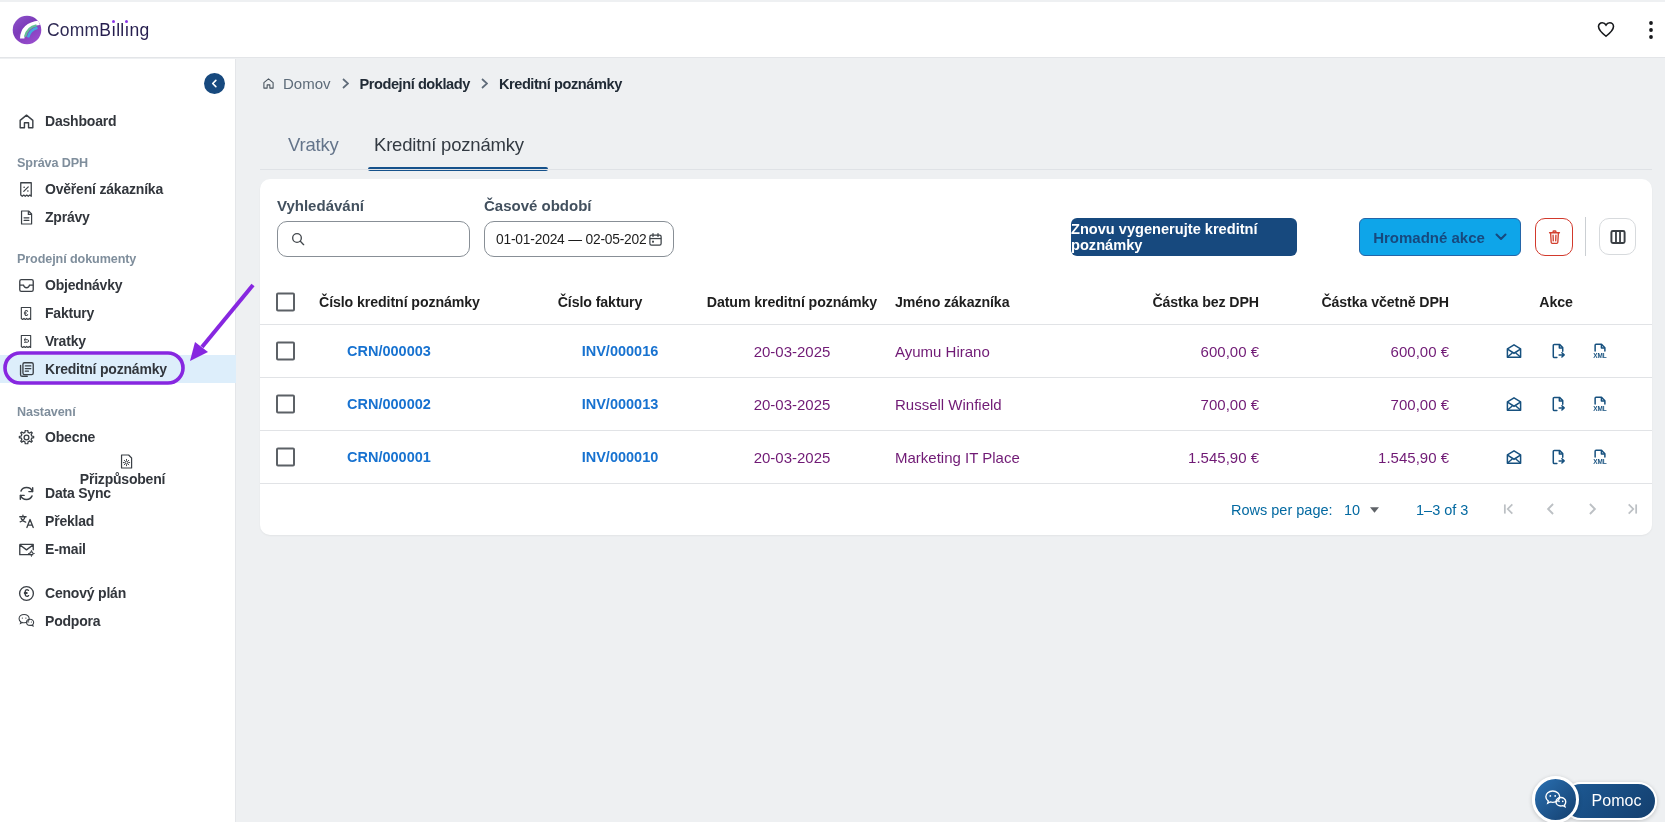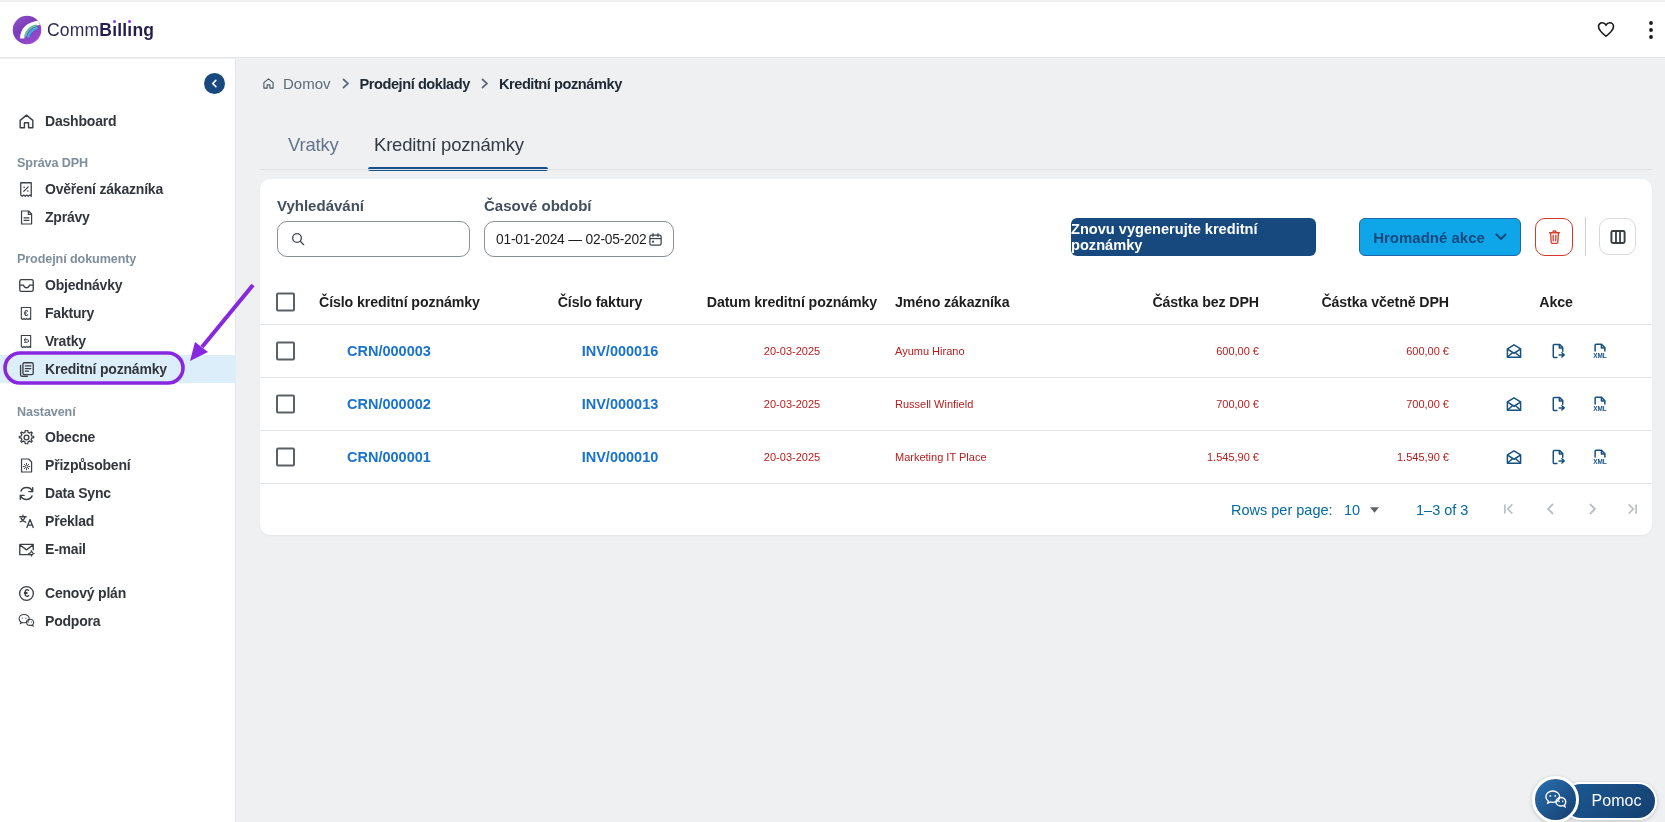--- a/index.html
+++ b/index.html
@@ -5,21 +5,21 @@
 <style>
   * { margin:0; padding:0; box-sizing:border-box; }
   html,body { width:1665px; height:822px; overflow:hidden; }
   body { font-family:"Liberation Sans", sans-serif; background:#eef0f2; position:relative; }
   .abs { position:absolute; }
 
   
   #topbar { position:absolute; left:0; top:2px; width:1665px; height:56px; background:#fff; border-bottom:1px solid #e3e5e8; }
   #logo-wrap { position:absolute; left:12px; top:15px; display:flex; align-items:center; }
   #logo-text { margin-left:5px; font-size:17.5px; letter-spacing:-0.1px; color:#2e2954; letter-spacing:0.2px; }
-  #logo-text b { font-weight:700; color:#251d4e;margin-top:38px; }
+  #logo-text b { font-weight:400; color:#251d4e;margin-top:38px; }
   .idot { position:relative; }
   .idot::after { content:""; position:absolute; left:50%; margin-left:-1.8px; top:0.5px; width:3.3px; height:3.3px; border-radius:50%; background:#8a35e8; }
   .idot i { font-style:normal; }
   #hdr-heart { position:absolute; left:1597px; top:21px; }
   #hdr-dots { position:absolute; left:1643px; top:21px; width:16px; text-align:center; }
 
   
   #sidebar { position:absolute; left:0; top:59px; width:236px; height:763px; background:#fff; border-right:1px solid #e4e6e9; }
   #collapse { position:absolute; left:204px; top:73px; width:21px; height:21px; border-radius:50%; background:#17497e; color:#fff; display:flex; align-items:center; justify-content:center; }
   .nav-item { position:absolute; left:0; width:236px; height:28px; display:flex; align-items:center; }
@@ -37,29 +37,29 @@
   #tab2 { left:374px; color:#333a42; }
   #tab-underline { position:absolute; left:368px; top:167px; width:180px; height:3.5px; background:#15518b; border-radius:2px; }
   #tab-border { position:absolute; left:260px; top:169px; width:1392px; height:1px; background:#dfe2e6; }
 
   #card { position:absolute; left:260px; top:179px; width:1392px; height:356px; background:#fff; border-radius:10px; box-shadow:0 1px 2px rgba(0,0,0,0.05); }
 
   .flabel { position:absolute; top:18px; font-size:15px; font-weight:700; color:#42505e; }
   .finput { position:absolute; top:42px; height:36px; border:1px solid #888f96; border-radius:10px; background:#fff; display:flex; align-items:center; }
 
   .btn { position:absolute; top:39px; height:38px; border-radius:6px; display:flex; align-items:center; justify-content:center; font-size:15px; font-weight:700; }
-  #btn-primary { left:811px; width:245px; background:#17497e; color:#fff; font-size:14.6px; }
+  #btn-primary { left:811px; width:226px; background:#17497e; color:#fff; font-size:14.6px; }
   #btn-outline { left:1099px; width:162px; background:#0ea5e9; border:1px solid #2465a8; color:#17497e; }
   #btn-trash { left:1275px; width:38px; border-radius:10px; background:#fff; border:1px solid #d2392c; }
   #vdiv { position:absolute; left:1325px; top:38px; width:1px; height:39px; background:#cbcfd3; }
   #btn-cols { left:1339px; top:39px; width:37px; height:37px; border-radius:10px; background:#fff; border:1px solid #d7dadd; }
 
   
   .trow { position:absolute; left:0; width:1392px; border-bottom:1px solid #e1e3e6; }
-  .cell { position:absolute; top:50%; transform:translateY(-50%); font-size:11px; color:#b91c1c; white-space:nowrap; }
+  .cell { position:absolute; top:50%; transform:translateY(-50%); font-size:15px; color:#701a75; white-space:nowrap; }
   .cell.th { font-weight:700; color:#1e1e1e; font-size:14.2px; letter-spacing:-0.1px; }
   .cell.ctr { text-align:center; }
   .cell.rgt { text-align:right; }
   .cell.lnk { color:#1772d0; font-weight:700; font-size:14.5px;margin-left:20px; }
   .cbox { position:absolute; top:50%; transform:translateY(-50%); width:19px; height:19px; border:2px solid #5c6166; border-radius:2px; background:#fff; }
   .acts { position:absolute; left:1240px; top:0; width:120px; height:100%; }
   #pager { position:absolute; left:0; top:306px; width:1392px; height:49px; font-size:14.5px; color:#0369a1; }
   #pager span { top:50%; transform:translateY(-50%); }
   .pgi { position:absolute; top:14px; }
   .ai { position:absolute; top:50%; transform:translateY(-50%); }
@@ -189,21 +189,21 @@
   <div class="nav-item" style="top:423px;">
     <div class="nico">
         <svg width="19" height="19" viewBox="0 0 24 24">
           <circle cx="12" cy="12" r="3" fill="none" stroke="#3b4046" stroke-width="1.7"></circle>
           <path d="M12 3.2 L13.6 3.2 L14.1 5.6 L15.9 6.3 L18 5 L19.2 6.2 L17.9 8.3 L18.6 10.1 L21 10.6 L21 12.2 L18.6 12.7 L17.9 14.5 L19.2 16.6 L18 17.8 L15.9 16.5 L14.1 17.2 L13.6 19.6 L12 19.6" fill="none" stroke="#3b4046" stroke-width="1.6" transform="rotate(0 12 12)"></path>
           <path d="M12 3.2 L10.4 3.2 L9.9 5.6 L8.1 6.3 L6 5 L4.8 6.2 L6.1 8.3 L5.4 10.1 L3 10.6 L3 12.2 L5.4 12.7 L6.1 14.5 L4.8 16.6 L6 17.8 L8.1 16.5 L9.9 17.2 L10.4 19.6 L12 19.6" fill="none" stroke="#3b4046" stroke-width="1.6"></path>
         </svg>
       </div>
     <div class="nlabel">Obecne</div>
   </div>
-  <div class="nav-item" style="top:451px;">
+  <div class="nav-item" style="top:451px;flex-direction:column;">
     <div class="nico">
         <svg width="17" height="19" viewBox="0 0 24 24">
           <path d="M5 2.8 L15 2.8 L19.2 7 L19.2 21.2 L5 21.2 Z" fill="none" stroke="#3b4046" stroke-width="1.7" stroke-linejoin="round"></path>
           <circle cx="12" cy="13.5" r="2" fill="none" stroke="#3b4046" stroke-width="1.4"></circle>
           <path d="M12 10.2 L12 9 M12 18 L12 16.8 M15.3 13.5 L16.5 13.5 M7.5 13.5 L8.7 13.5 M14.3 11.2 L15.2 10.3 M8.8 16.7 L9.7 15.8 M14.3 15.8 L15.2 16.7 M8.8 10.3 L9.7 11.2" stroke="#3b4046" stroke-width="1.4" stroke-linecap="round"></path>
         </svg>
       </div>
     <div class="nlabel">Přizpůsobení</div>
   </div>
   <div class="nav-item" style="top:479px;">

